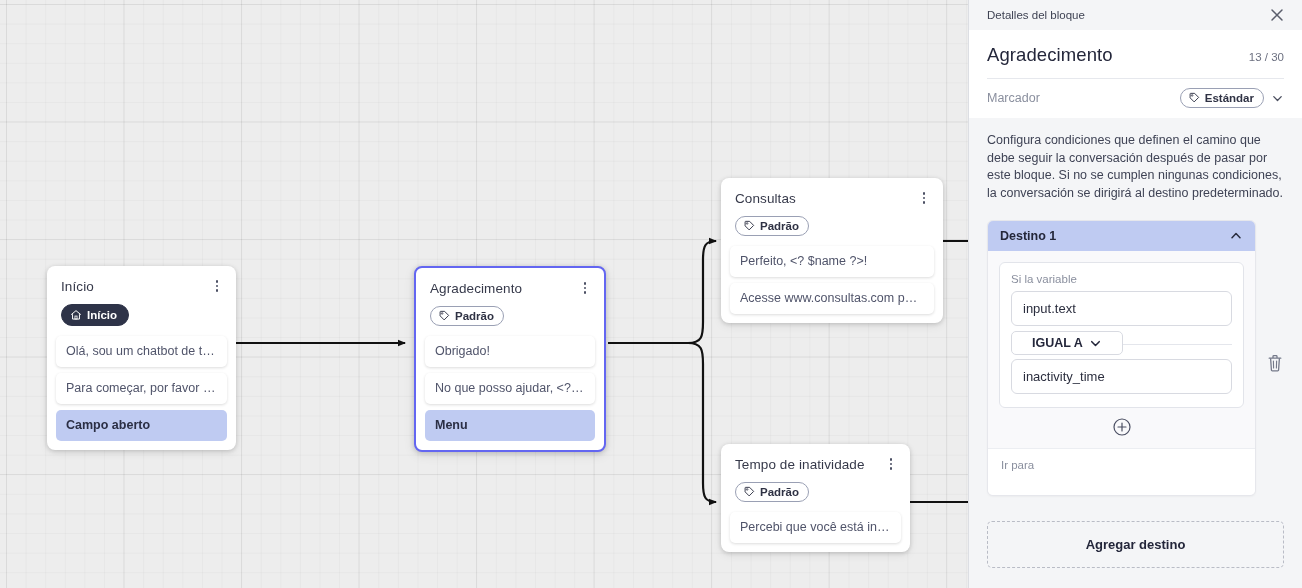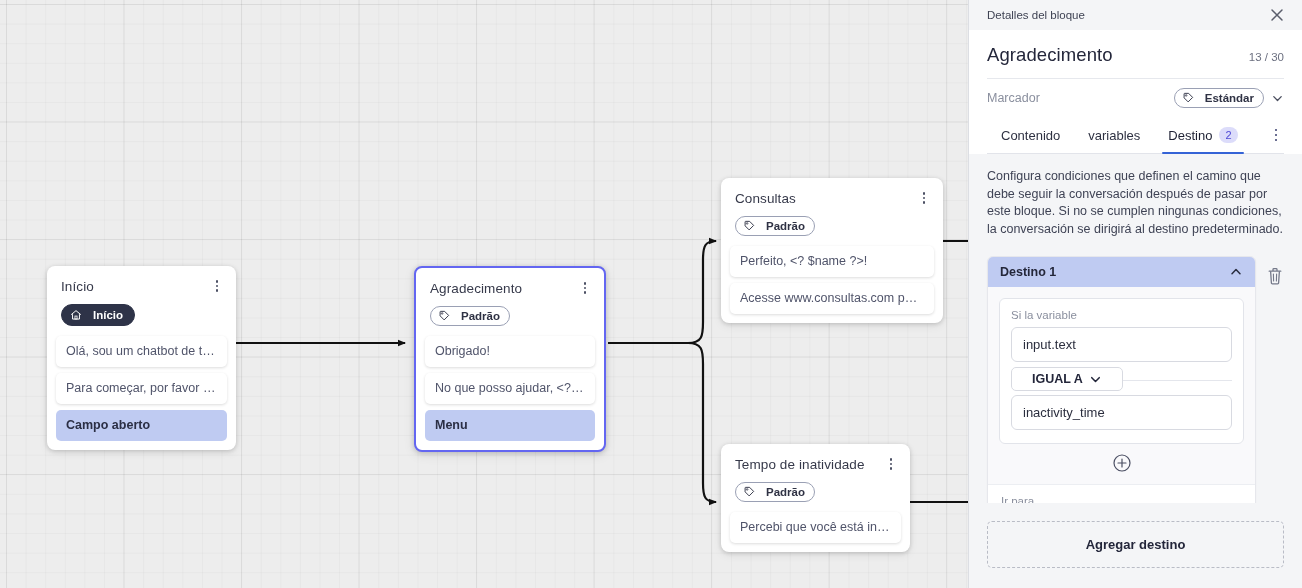--- a/index.html
+++ b/index.html
@@ -47,21 +47,21 @@
   }
   .kebab {
     position: absolute; right: 11px; top: 12px;
     width: 16px; height: 16px; cursor: pointer;
     display: flex; flex-direction: column; align-items: center;
     justify-content: space-between; padding: 2px 0;
   }
   .kebab i { display: block; width: 2.6px; height: 2.6px; border-radius: 50%; background: #4b4f63; }
   .badge-row { margin-top: 9px; }
   .tag {
-    display: inline-flex; align-items: center; gap: 11px;
+    display: inline-flex; align-items: center; gap: 5px;
     border: 1px solid #9aa0b4; border-radius: 11px;
     padding: 2px 9px 2px 7px; font-size: 11.5px; color: #2f3244;
     font-weight: 700; background: #fff; line-height: 14px;
   }
   .tag.dark {
     background: #2e3348; border-color: #2e3348; color: #ffffff;
     padding: 3px 11px 3px 8px; border-radius: 12px;
   }
   .tag svg { display: block; }
   .node-body { padding: 0 9px 9px 9px; }
@@ -148,21 +148,21 @@
     display: flex; flex-direction: column; align-items: center;
     justify-content: space-between; padding: 2px 0 3px 0;
   }
   .tabs-kebab i { width: 2.8px; height: 2.8px; border-radius: 50%; background: #3a3f6e; }
 
   .panel-scroll { flex: 1 1 auto; padding: 0 18px; overflow: hidden; }
   .desc {
     font-size: 12.5px; color: #3f4355; line-height: 17.5px;
     padding: 14px 0 18px 0;
   }
-  .dest-wrap { display: flex; align-items: flex-start; gap: 0; }
+  .dest-wrap { display: flex; align-items: center; gap: 0; }
   .dest-card {
     flex: 1 1 auto; border-radius: 6px; overflow: hidden;
     background: #f9f9fb; border: 1px solid #e6e7ec;
     box-shadow: 0 1px 2px rgba(0,0,0,0.04);
   }
   .dest-head {
     background: #bfcbf2; padding: 8px 12px;
     display: flex; align-items: center; justify-content: space-between;
     cursor: pointer;
   }
@@ -367,37 +367,20 @@
               <circle cx="5.5" cy="4.6" r="1.05" fill="none" stroke="#2f3244" stroke-width="1.05"></circle>
             </svg>
             <span>Estándar</span>
           </span>
           <svg class="chev" viewBox="0 0 14 14">
             <path d="M3 5 L7 9.2 L11 5" fill="none" stroke="#4a4e5e" stroke-width="1.4" stroke-linecap="round" stroke-linejoin="round"></path>
           </svg>
         </span>
       </div>
 
-      <div class="tabs">
-        <button class="tab">
-          <span>Contenido</span>
-        </button>
-        <button class="tab">
-          <span>variables</span>
-        </button>
-        <button class="tab active">
-          <span>Destino</span>
-          <span class="tab-badge">2</span>
-        </button>
-        <span class="tabs-kebab">
-          <i></i>
-          <i></i>
-          <i></i>
-        </span>
-      </div>
     </div>
 
     <div class="panel-scroll">
       <div class="desc">Configura condiciones que definen el camino que debe seguir la conversación después de pasar por este bloque. Si no se cumplen ningunas condiciones, la conversación se dirigirá al destino predeterminado.</div>
 
       <div class="dest-wrap">
         <div class="dest-card">
           <div class="dest-head">
             <span class="dest-head-title">Destino 1</span>
             <svg width="14" height="14" viewBox="0 0 14 14">

